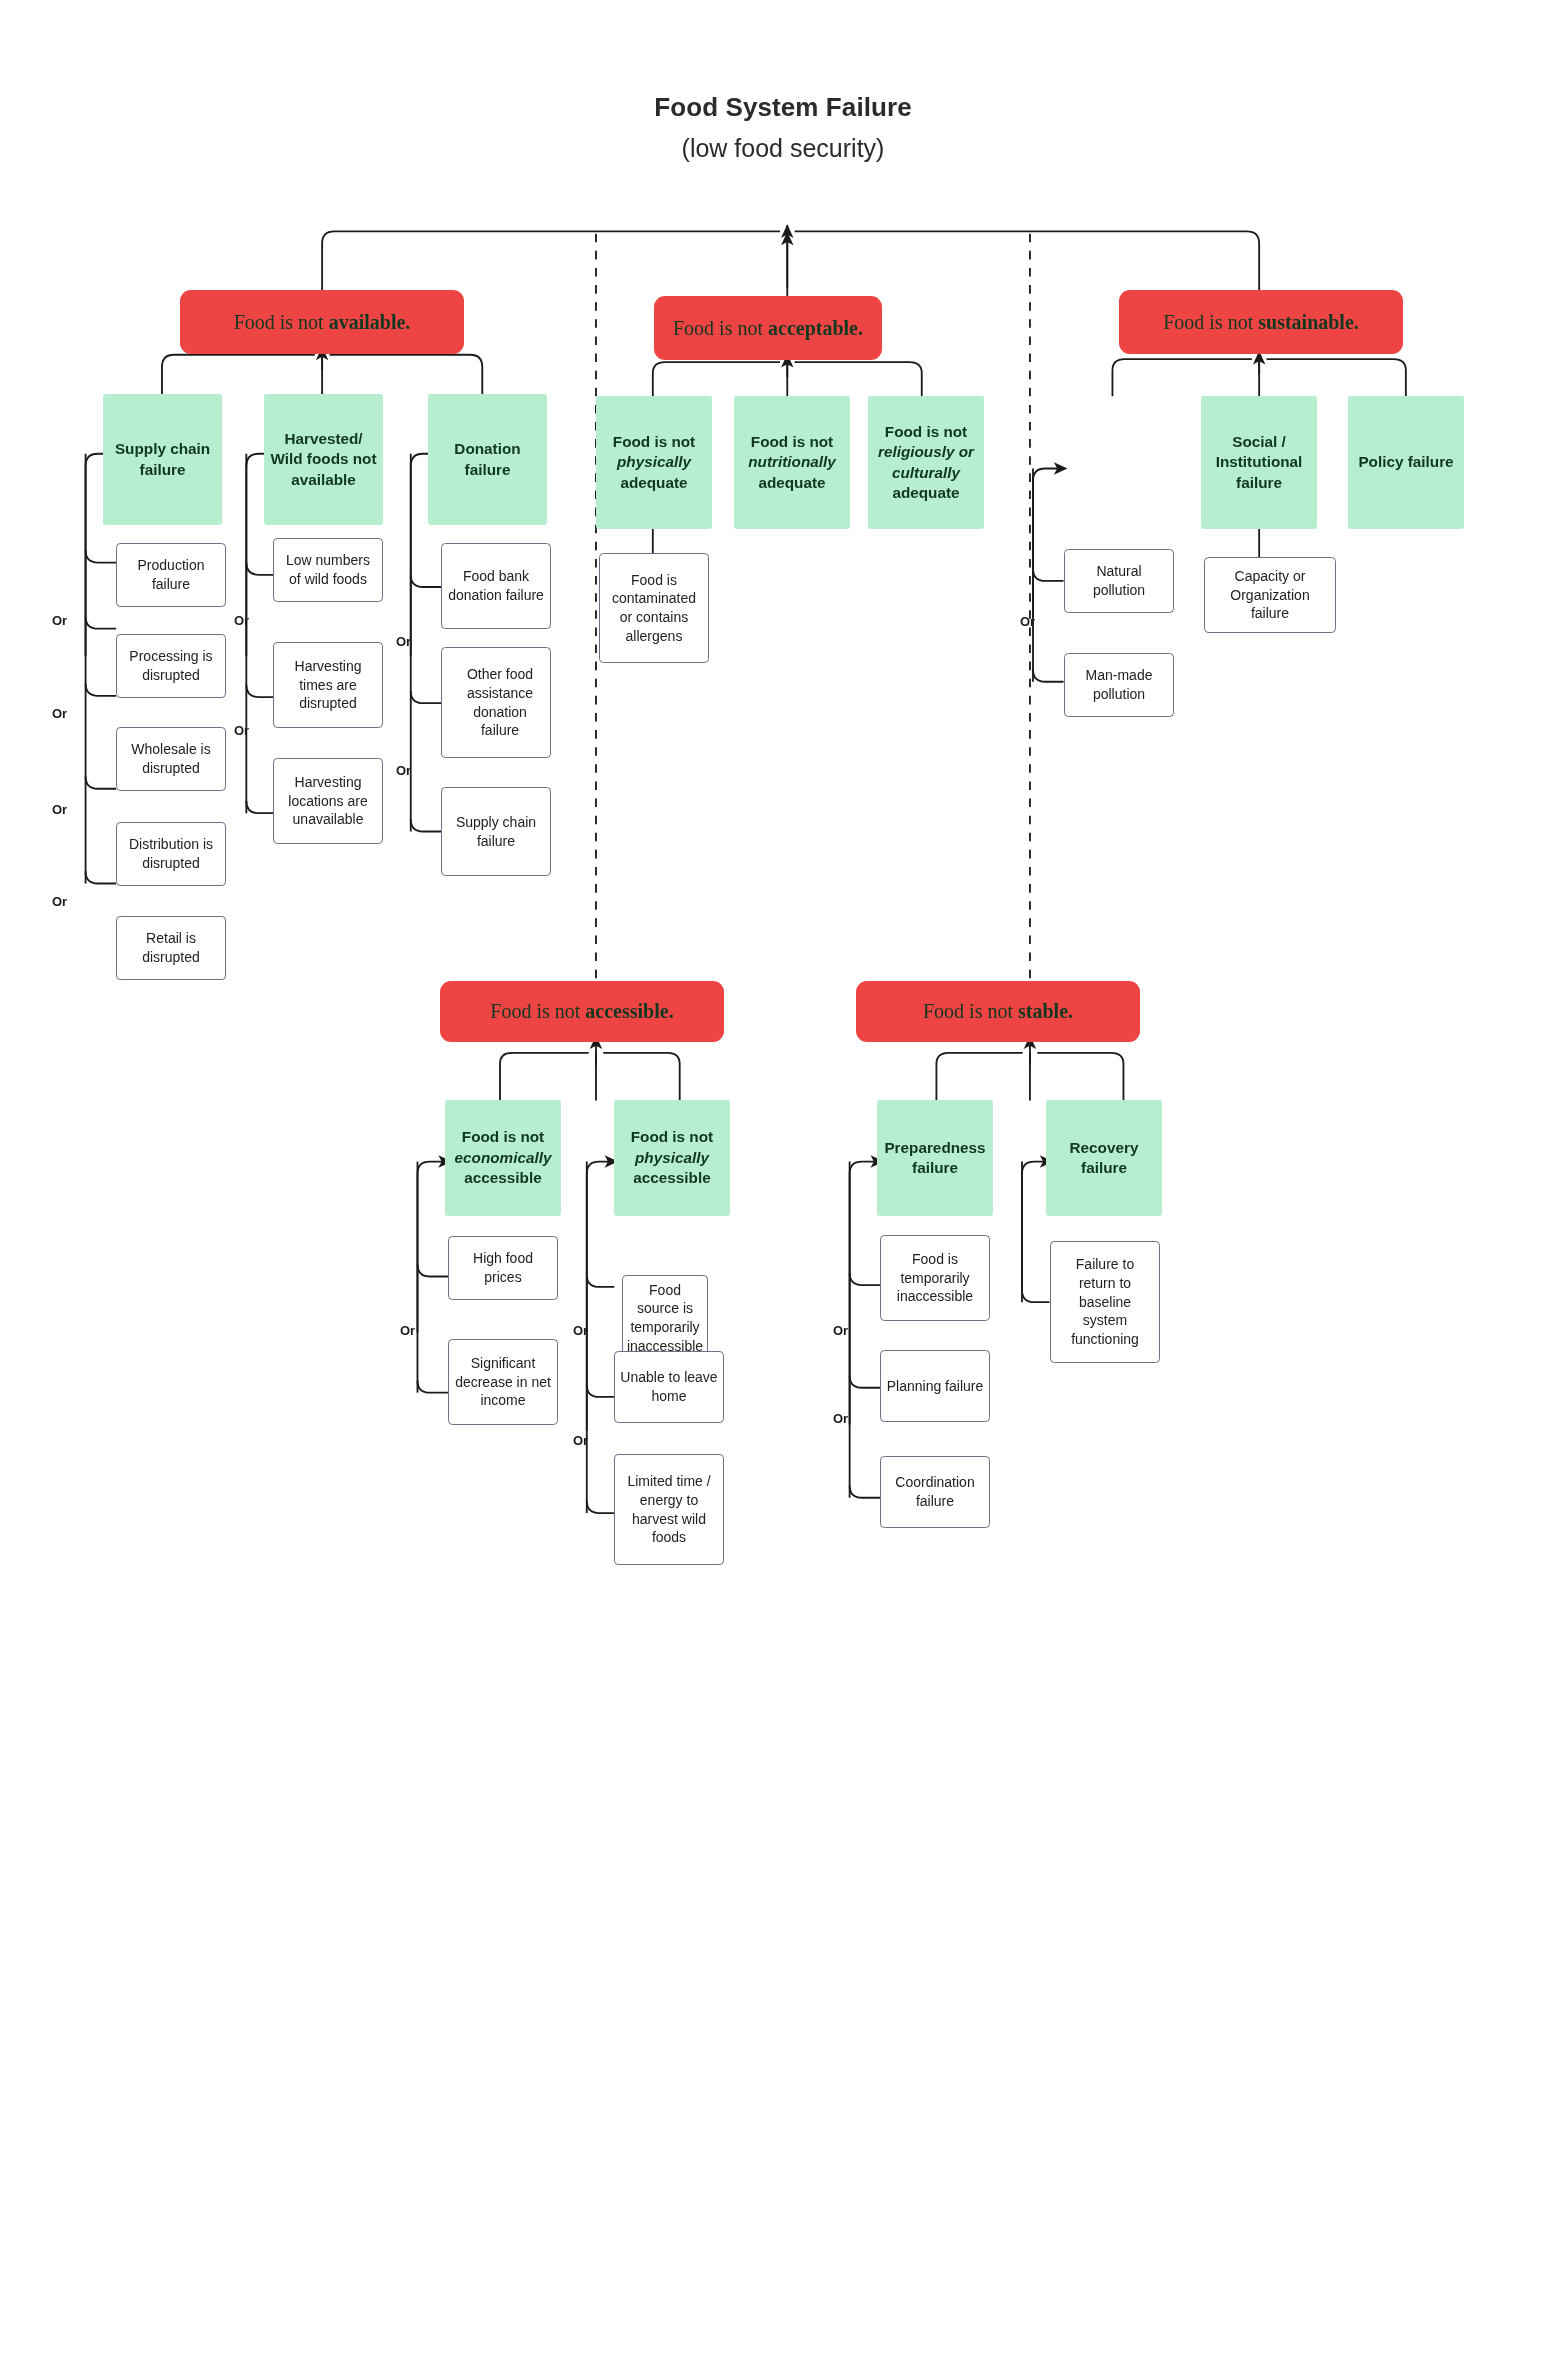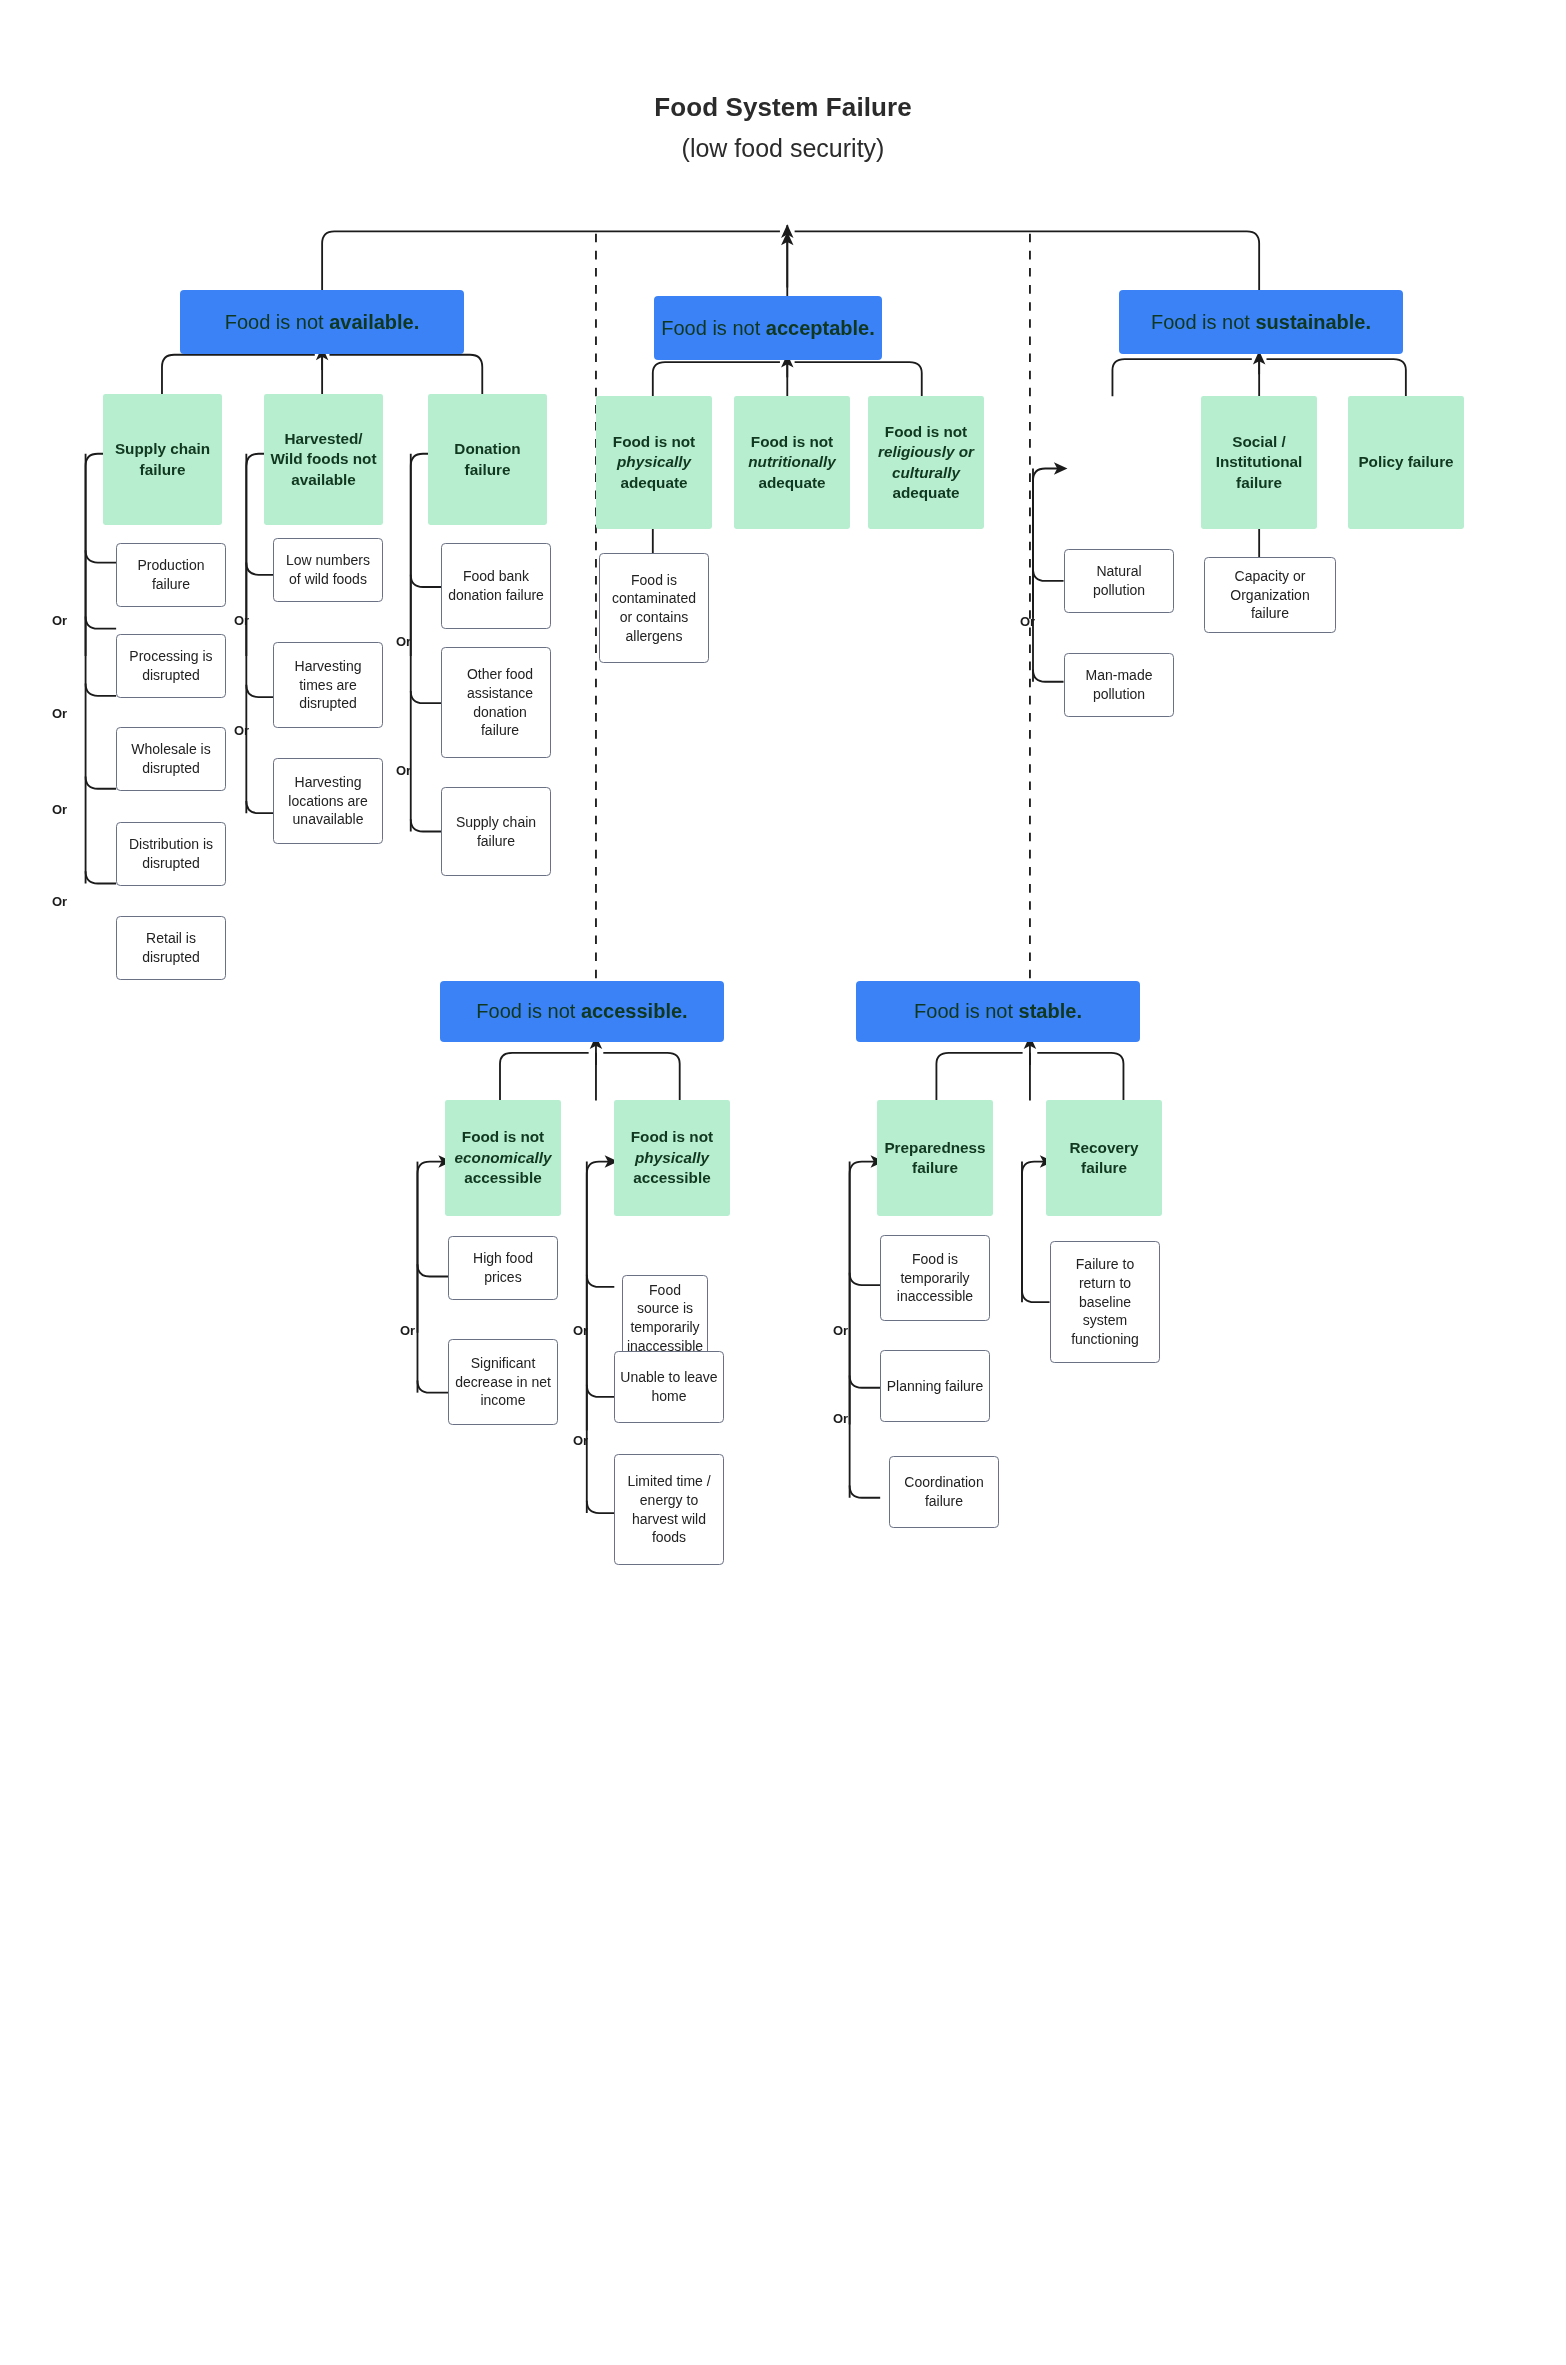--- a/index.html
+++ b/index.html
@@ -7,21 +7,21 @@
   #canvas{position:relative;width:1566px;height:2366px;background:#fff;overflow:hidden;}
   #wires{position:absolute;left:0;top:0;width:1566px;height:2366px;pointer-events:none;}
 
   .title-block{position:absolute;left:0;top:92px;width:1566px;text-align:center;}
   .title-main{font-size:26px;font-weight:bold;color:#2b2b2b;letter-spacing:0.1px;}
   .title-sub{font-size:25px;font-weight:normal;color:#2b2b2b;margin-top:11px;}
 
   .node{position:absolute;box-sizing:border-box;display:flex;align-items:center;
         justify-content:center;text-align:center;line-height:1.33;}
 
-  .lvl1{background:#3b82f6;color:#10371f;font-size:20px;font-weight:400;border-radius:4px;}
+  .lvl1{background:#ef4444;color:#10371f;font-size:20px;font-weight:400;border-radius:11px;font-family:Liberation Serif, serif;}
   .lvl1 b{font-weight:bold;}
 
   .lvl2{background:#b7eed0;color:#10371f;font-size:15.3px;font-weight:bold;border-radius:2.4px;padding:3.7px 6.1px;}
   .lvl2 i{font-style:italic;}
 
   .leaf{background:#ffffff;border:1.2px solid #6a7184;border-radius:4.3px;
         color:#222;font-size:14px;font-weight:400;padding:3.7px 4.9px;}
 
   .orlbl{position:absolute;font-size:13px;font-weight:bold;color:#1b1b1b;}
 </style>
@@ -253,21 +253,21 @@
   <div class="node lvl2" style="left:1046px;top:1100px;width:116px;height:116px;">
     <span>Recovery failure</span>
     </div>
 
   <div class="node leaf" style="left:880px;top:1235px;width:110px;height:86px;">
     <span>Food is temporarily inaccessible</span>
     </div>
   <div class="node leaf" style="left:880px;top:1350px;width:110px;height:72px;">
     <span>Planning failure</span>
     </div>
-  <div class="node leaf" style="left:880px;top:1456px;width:110px;height:72px;margin-left:9px;">
+  <div class="node leaf" style="left:880px;top:1456px;width:110px;height:72px;">
     <span>Coordination failure</span>
     </div>
   <div class="node leaf" style="left:1050px;top:1241px;width:110px;height:122px;">
     <span>Failure to return to baseline system functioning</span>
     </div>
 
   <div class="orlbl" style="left:52px;top:613px;">Or</div>
   <div class="orlbl" style="left:52px;top:706px;">Or</div>
   <div class="orlbl" style="left:52px;top:802px;">Or</div>
   <div class="orlbl" style="left:52px;top:894px;">Or</div>

